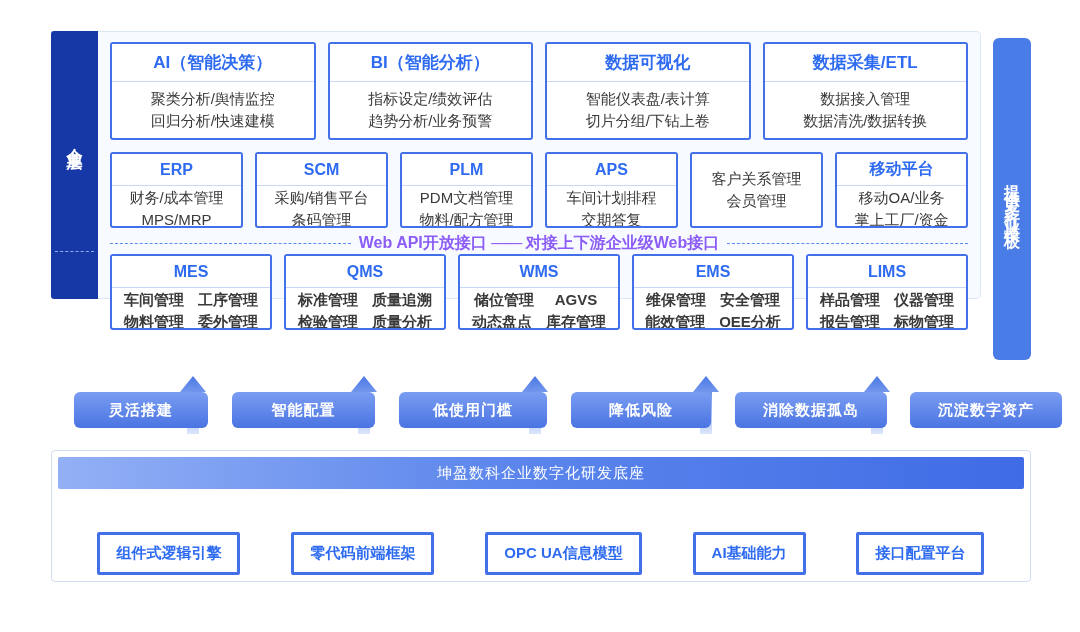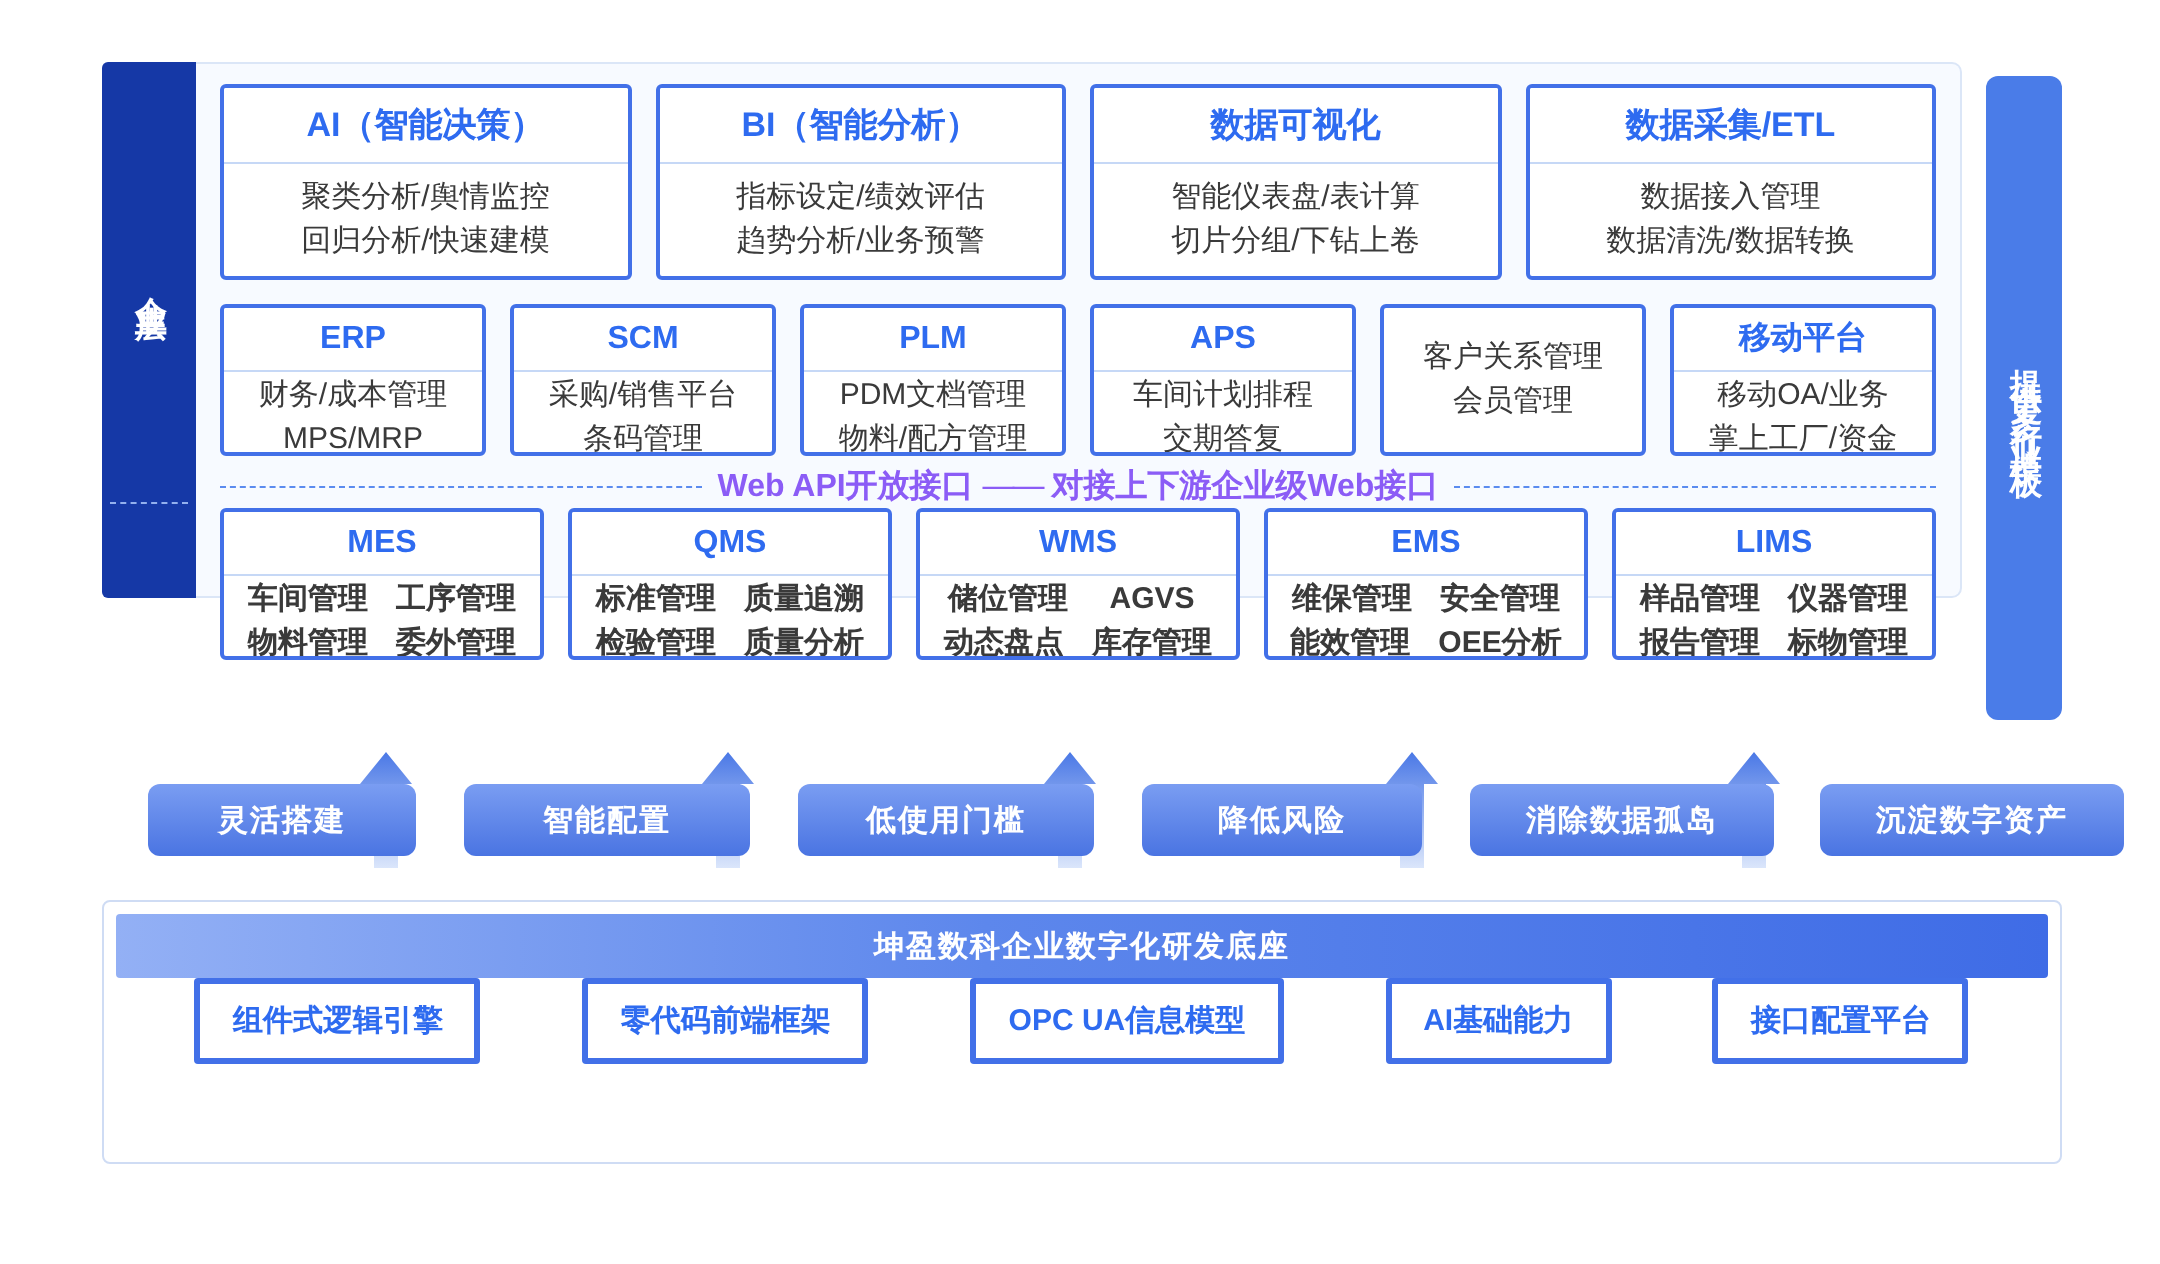--- a/index.html
+++ b/index.html
@@ -189,30 +189,30 @@
     padding: 6px;
     display: flex;
     flex-direction: column;
   }
   .base-bar {
     height: 32px;
     border-radius: 2px;
     background: linear-gradient(90deg, #93b0f5 0%, #5d87ec 45%, #3f6ce6 100%);
     color: #ffffff;
     font-size: 15px;
-    font-weight: bold;
+    font-weight: normal;
     display: flex;
     align-items: center;
     justify-content: center;
     letter-spacing: 1px;
   }
   .base-items {
     flex: 1;
     display: flex;
-    align-items: flex-start;
+    align-items: flex-end;
     justify-content: space-around;
     padding: 0 14px;
   }
   .base-chip {
     border: 3px solid #4270e8;
     background: #ffffff;
     color: #2e6bf0;
     font-size: 15px;
     font-weight: bold;
     padding: 9px 16px;

